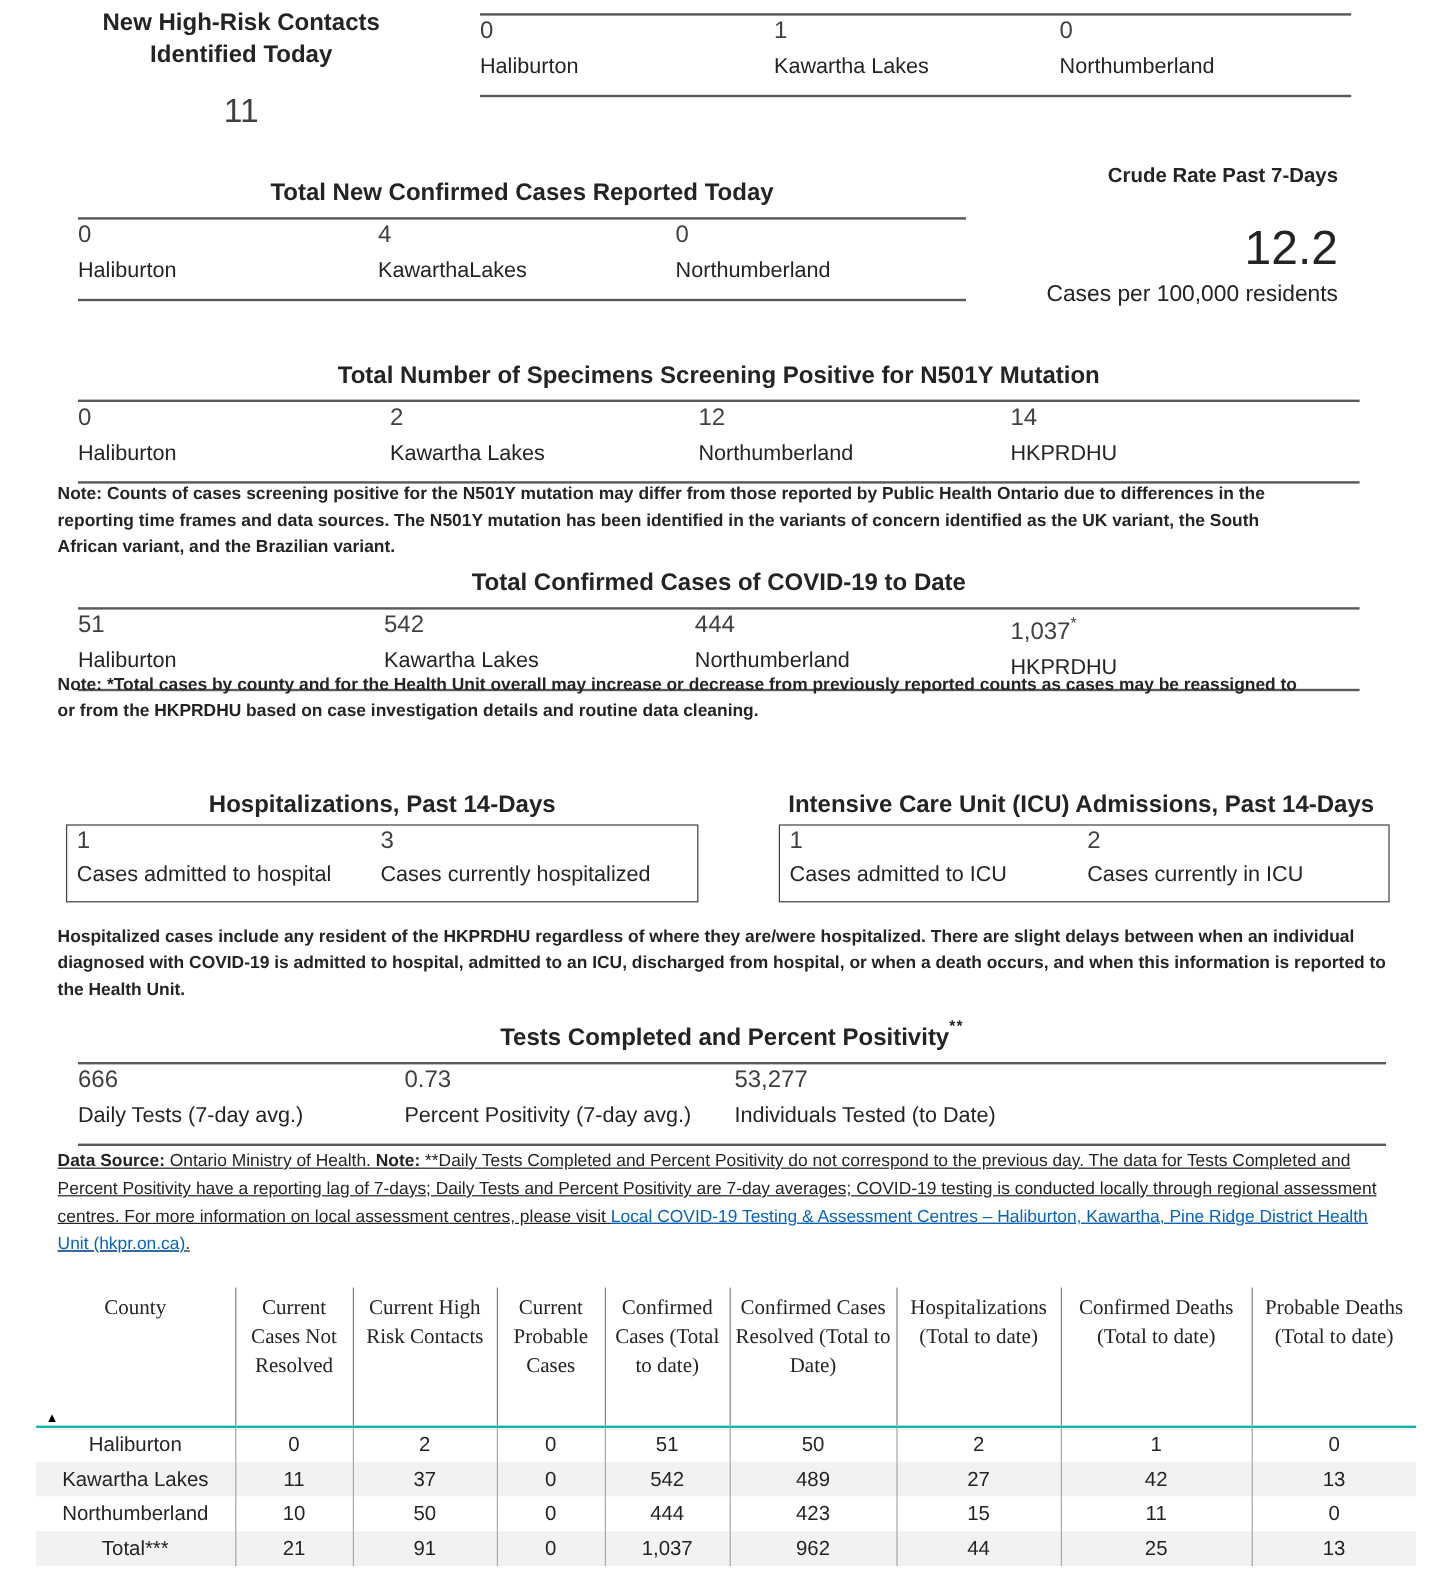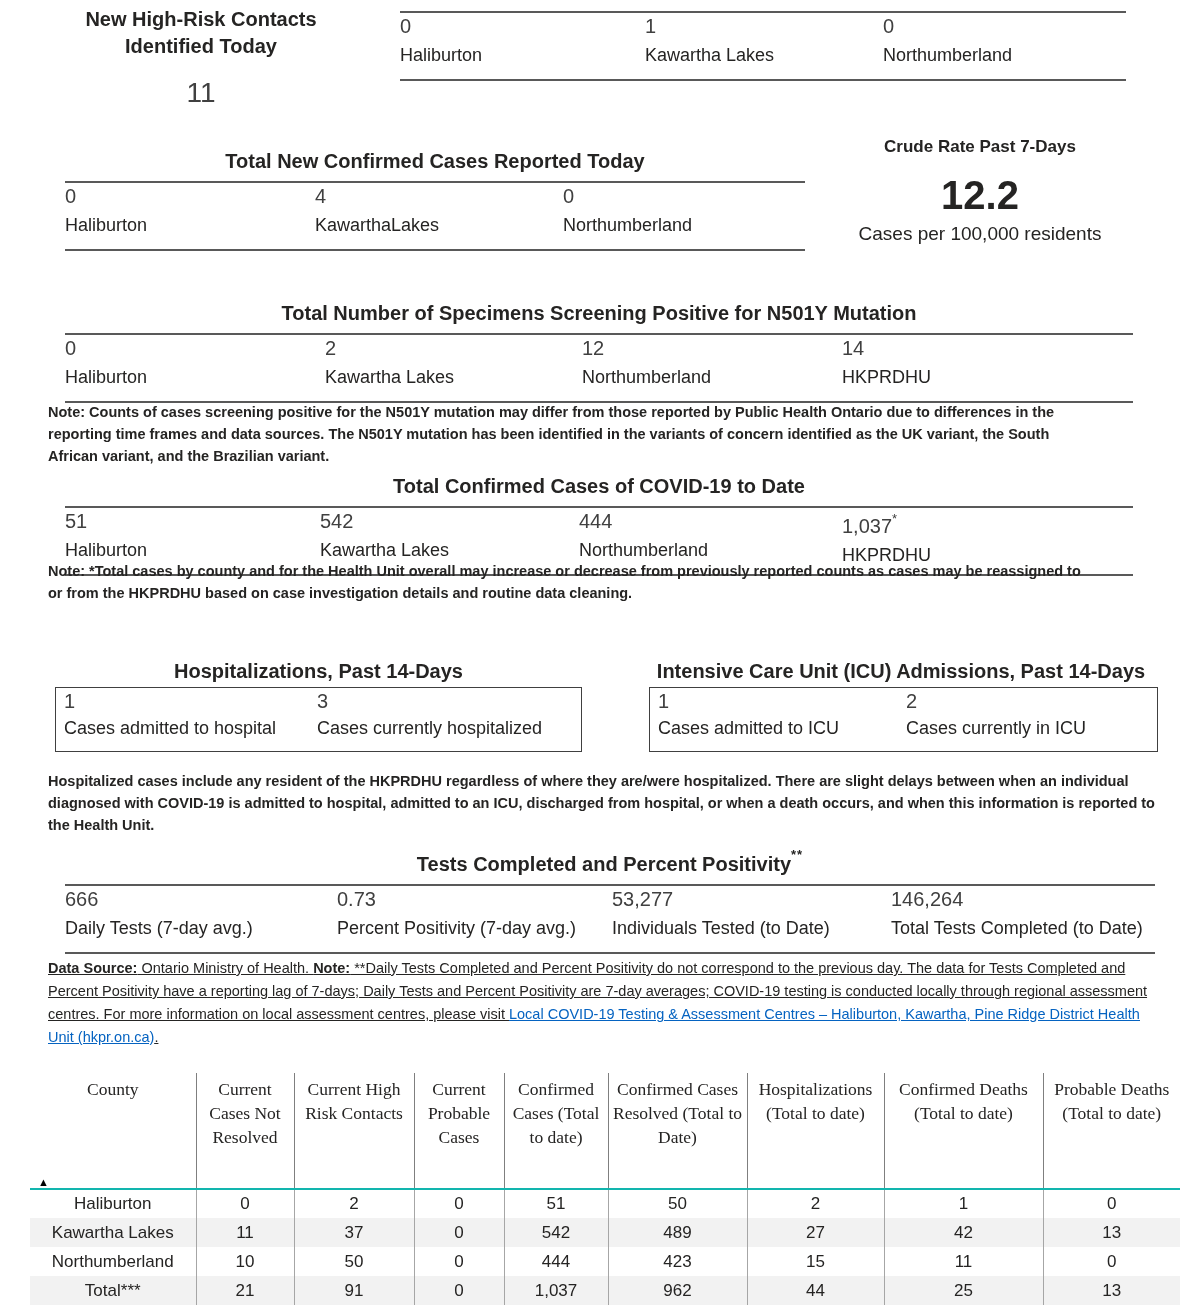--- a/index.html
+++ b/index.html
@@ -81,23 +81,23 @@
         <div class="stat-label">KawarthaLakes</div>
       </div>
       <div class="stat-item" style="left:498px;">
         <div class="stat-value">0</div>
         <div class="stat-label">Northumberland</div>
       </div>
     </div>
     <div class="rule" style="margin-top:8px;"></div>
   </div>
 
-  <div class="abs center" style="left:845px;top:137px;width:270px;">
+  <div class="abs center" style="left:845px;top:137px;width:270px;text-align:right;">
     <div style="font-size:17px;font-weight:700;">Crude Rate Past 7-Days</div>
-    <div class="crude-big" style="margin-top:16px;font-weight:bold;">12.2</div>
+    <div class="crude-big" style="margin-top:28px;">12.2</div>
     <div class="crude-cap">Cases per 100,000 residents</div>
   </div>
 
   <div class="abs" style="left:65px;top:300px;width:1068px;">
     <div class="sec-title center">Total Number of Specimens Screening Positive for N501Y Mutation</div>
     <div class="rule" style="margin-top:6px;"></div>
     <div class="stat-row" style="height:58px;padding-top:8px;">
       <div class="stat-item" style="left:0;">
         <div class="stat-value">0</div>
         <div class="stat-label">Haliburton</div>
@@ -182,24 +182,20 @@
         <div class="stat-value">666</div>
         <div class="stat-label">Daily Tests (7-day avg.)</div>
       </div>
       <div class="stat-item" style="left:272px;">
         <div class="stat-value">0.73</div>
         <div class="stat-label">Percent Positivity (7-day avg.)</div>
       </div>
       <div class="stat-item" style="left:547px;">
         <div class="stat-value">53,277</div>
         <div class="stat-label">Individuals Tested (to Date)</div>
-      </div>
-      <div class="stat-item" style="left:826px;">
-        <div class="stat-value">146,264</div>
-        <div class="stat-label">Total Tests Completed (to Date)</div>
       </div>
     </div>
     <div class="rule" style="margin-top:8px;"></div>
   </div>
 
   <div class="abs plain-note" style="left:48px;top:957px;width:1120px;">
     <b>Data Source:</b><span> Ontario Ministry of Health. </span><b>Note:</b><span> **Daily Tests Completed and Percent Positivity do not correspond to the previous day. The data for Tests Completed and Percent Positivity have a reporting lag of 7-days; Daily Tests and Percent Positivity are 7-day averages; COVID-19 testing is conducted locally through regional assessment centres. For more information on local assessment centres, please visit </span><a class="src-link" href="#">Local COVID-19 Testing &amp; Assessment Centres – Haliburton, Kawartha, Pine Ridge District Health Unit (hkpr.on.ca)</a><span>.</span>
   </div>
 
 

